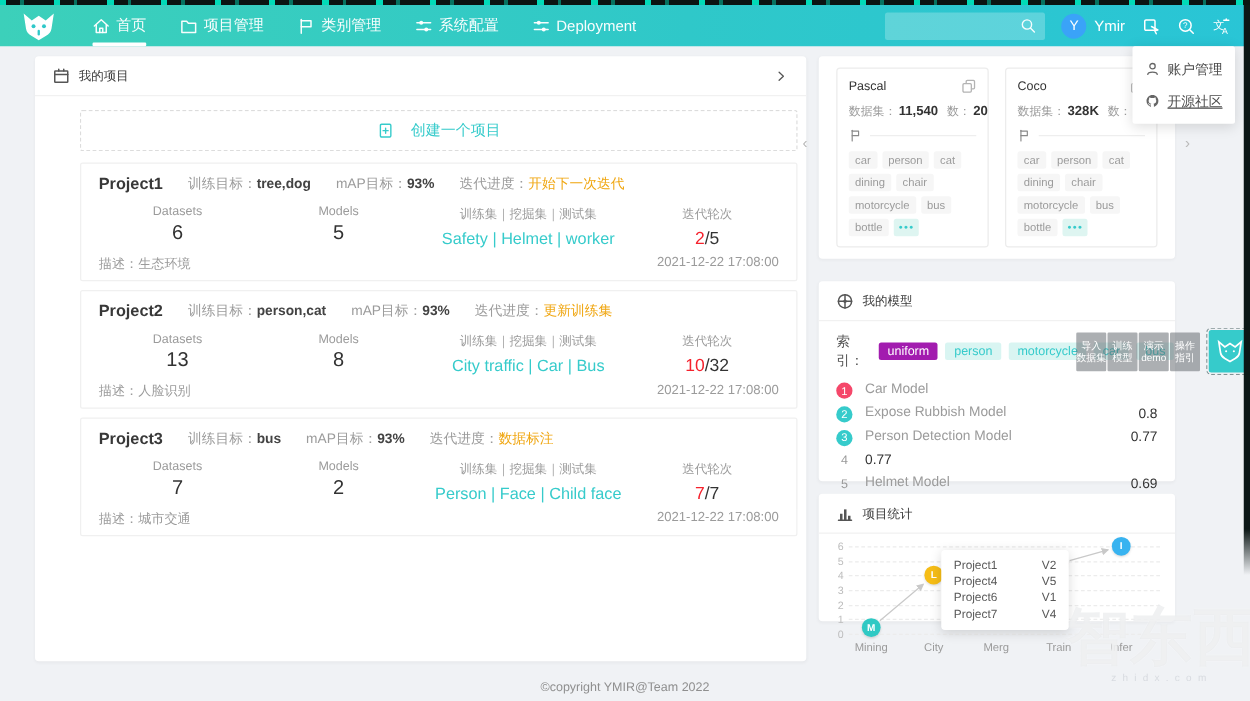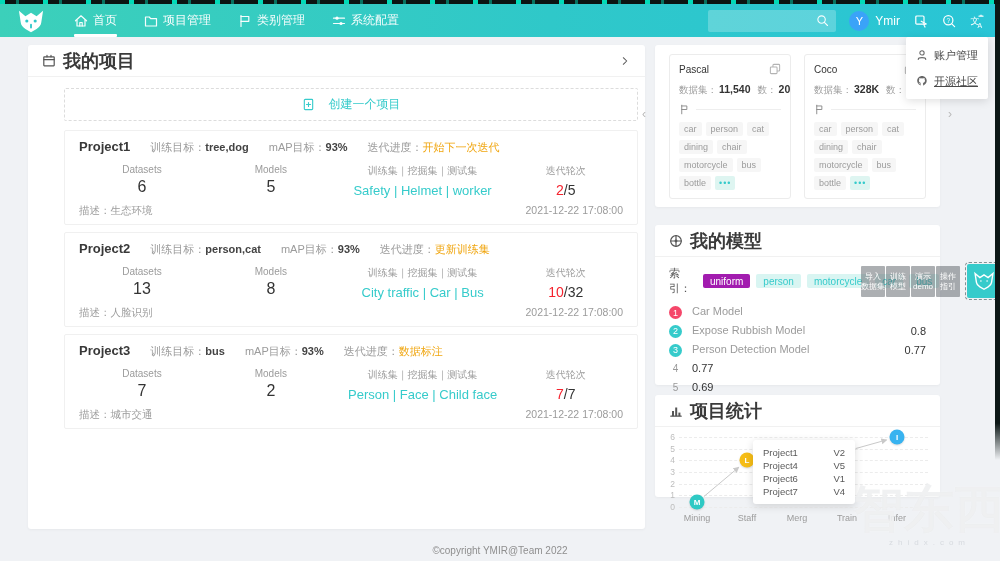--- a/index.html
+++ b/index.html
@@ -38,21 +38,21 @@
   
   .user-menu { position:absolute; top:37px; left:906px; width:82px; z-index:70;
     background:#fff; border-radius:2px; box-shadow:0 2px 10px rgba(0,0,0,.13); padding:5px 0; }
   .user-menu .umi { height:26px; display:flex; align-items:center; gap:6px; padding:0 10px;
     font-size:11px; color:#4a4a4a; cursor:pointer; }
   .user-menu .umi .uicon { display:flex; color:#666; }
   .user-menu .umi.u-underline span.um-label { text-decoration:underline; }
   
   .card { position:absolute; background:#fff; border-radius:3px; box-shadow:0 1px 3px rgba(0,0,0,.045); }
   .card-head { height:32px; display:flex; align-items:center; gap:7px; padding:0 14px; border-bottom:1px solid #f1f1f1; }
-  .card-title { font-size:18px; color:#3a3a3a; font-weight:700; }
+  .card-title { font-size:10px; color:#3a3a3a; font-weight:400; }
   .head-icon { display:flex; color:#555; }
   .head-chevron { margin-left:auto; display:flex; color:#555; cursor:pointer; }
   .card-projects { left:28px; top:45px; width:617px; height:484px; }
   .card-meta     { left:655px; top:45px; width:285px; height:162px; }
   .card-models   { left:655px; top:225px; width:285px; height:160px; }
   .card-stats    { left:655px; top:395px; width:285px; height:102px; }
   
   .proj-body { padding:11px 7px 0 36px; }
   .create-btn { border:1px dashed #dcdcdc; border-radius:2px; height:33px; display:flex;
     align-items:center; justify-content:center; gap:14px; color:#36cbcb; font-size:12px; cursor:pointer; margin-bottom:9px; }
@@ -171,20 +171,31 @@
     <div class="nav-item">
       <span class="nicon">
           <svg width="14" height="14" viewBox="0 0 14 14" fill="none" stroke="currentColor" stroke-width="1.2" stroke-linecap="round" stroke-linejoin="round">
             <path d="M1.5 4.2 H12.5"></path>
             <circle cx="5" cy="4.2" r="1.6" fill="currentColor" stroke="none"></circle>
             <path d="M1.5 9.5 H12.5"></path>
             <circle cx="9" cy="9.5" r="1.6" fill="currentColor" stroke="none"></circle>
           </svg>
         </span>
       <span>系统配置</span>
+    </div>
+    <div class="nav-item">
+      <span class="nicon">
+          <svg width="14" height="14" viewBox="0 0 14 14" fill="none" stroke="currentColor" stroke-width="1.2" stroke-linecap="round" stroke-linejoin="round">
+            <path d="M1.5 4.2 H12.5"></path>
+            <circle cx="5" cy="4.2" r="1.6" fill="currentColor" stroke="none"></circle>
+            <path d="M1.5 9.5 H12.5"></path>
+            <circle cx="9" cy="9.5" r="1.6" fill="currentColor" stroke="none"></circle>
+          </svg>
+        </span>
+      <span>Deployment</span>
     </div>
   </nav>
   <div class="search-box">
     <input placeholder="" style="">
     <span class="sicon">
         <svg width="13" height="13" viewBox="0 0 14 14" fill="none" stroke="currentColor" stroke-width="1.2" stroke-linecap="round" stroke-linejoin="round">
           <circle cx="6" cy="6" r="4"></circle>
           <path d="M9 9 L12.4 12.4"></path>
         </svg>
       </span>
@@ -472,20 +483,21 @@
     <span class="badge" style="background:#36cbcb">3</span>
     <span class="m-name">Person Detection Model</span>
     <span class="m-val">0.77</span>
   </div>
   <div class="model-row">
     <span class="badge plain" style="">4</span>
     <span class="m-val">0.77</span>
   </div>
   <div class="model-row">
     <span class="badge plain" style="">5</span>
+    <span class="m-name">Helmet Model</span>
     <span class="m-val">0.69</span>
   </div>
       </div>
   </div>
 </section>
 
 <section class="card card-stats">
   <div class="card-head">
     <span class="head-icon">
         <svg width="14" height="14" viewBox="0 0 14 14" fill="none" stroke="currentColor" stroke-width="1.2" stroke-linecap="round" stroke-linejoin="round">
@@ -518,21 +530,21 @@
             <path d="M0,0 L6,3 L0,6 Z" fill="#c9c9c9"></path>
           </marker>
         </defs>
         <line x1="38.8913437831065" y1="67.54460455552388" x2="73.57724648731428" y2="38.40844628398934" stroke="#c9c9c9" stroke-width="1" marker-end="url(#arr)"></line>
         <line x1="89.85255414354748" y1="35.730763653719926" x2="122.40243382455307" y2="53.95869627508306" stroke="#c9c9c9" stroke-width="1" marker-end="url(#arr)"></line>
         <line x1="139.2115219986993" y1="53.94873024097118" x2="173.1859175571453" y2="28.58118155733152" stroke="#c9c9c9" stroke-width="1" marker-end="url(#arr)"></line>
         <line x1="190.66667617742763" y1="19.573330670320267" x2="221.407395783144" y2="10.96592918071968" stroke="#c9c9c9" stroke-width="1" marker-end="url(#arr)"></line>
       </svg>
       <div class="xlabel" style="left:32px">Mining</div>
       <div class="dot" style="left:32px;top:73.33333333333333px;background:#2fc9c4">M</div>
-      <div class="xlabel" style="left:82px">Staff</div>
+      <div class="xlabel" style="left:82px">City</div>
       <div class="dot" style="left:82px;top:31.333333333333336px;background:#f6bd16">L</div>
       <div class="xlabel" style="left:132px">Merg</div>
       <div class="dot" style="left:132px;top:59.33333333333333px;background:#2b7cf7">M</div>
       <div class="xlabel" style="left:182px">Train</div>
       <div class="dot" style="left:182px;top:22.000000000000007px;background:#f5476a">T</div>
       <div class="xlabel" style="left:232px">Infer</div>
       <div class="dot" style="left:232px;top:8px;background:#38b3f0">I</div>
       <div class="tooltip">
         <div class="tt-row">
           <span>Project1</span>

